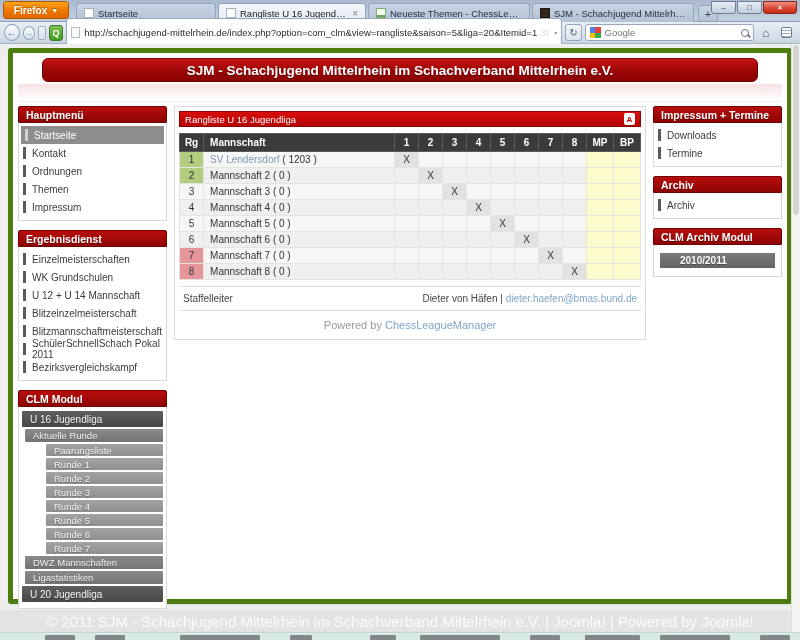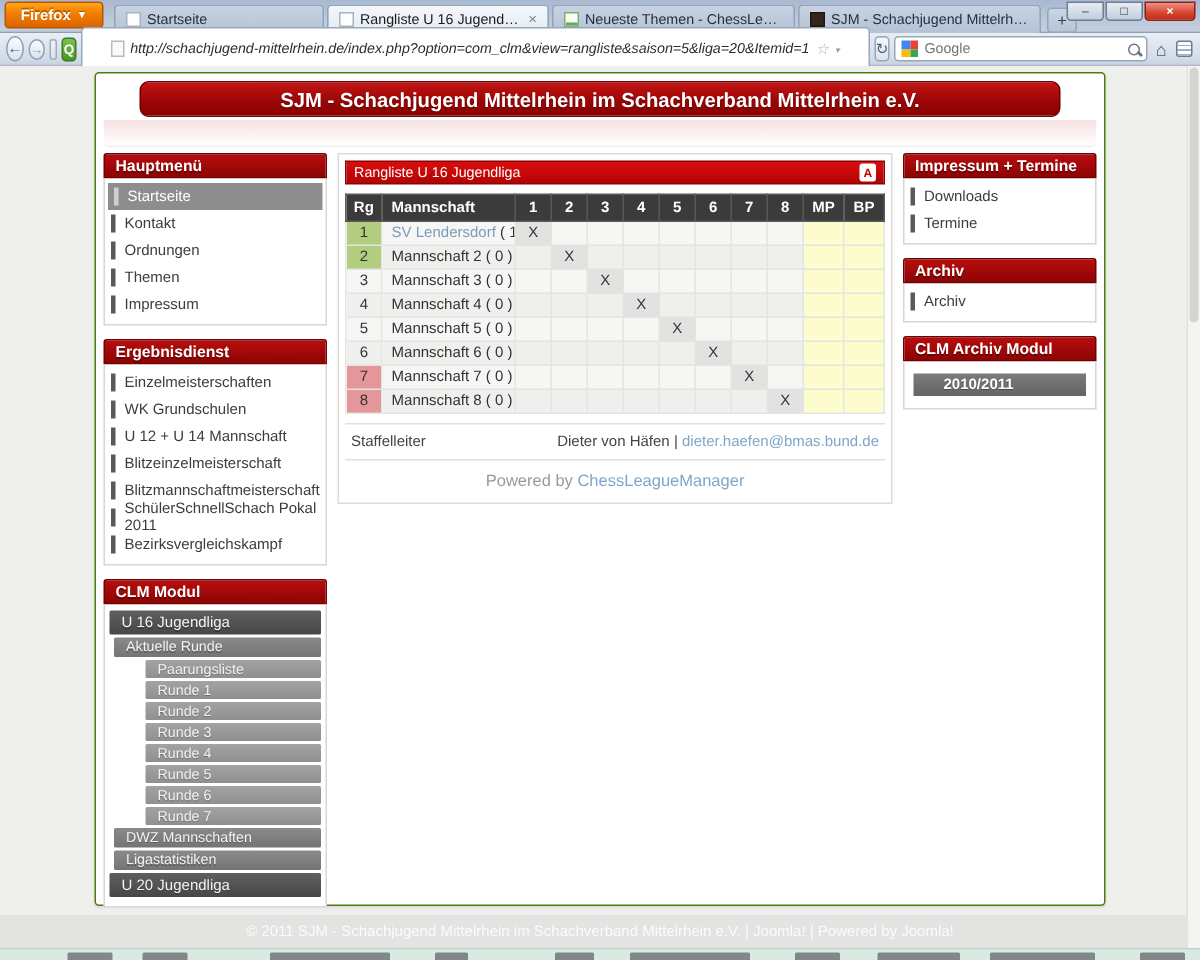--- a/index.html
+++ b/index.html
@@ -43,21 +43,21 @@
   .nav-circle { width:17px; height:17px; border-radius:50%; border:1px solid #8ba1bb;
     background:linear-gradient(180deg,#fbfcfe,#d9e2ec); color:#44618a; font-size:10px; font-weight:bold;
     display:flex; align-items:center; justify-content:center; }
   .nav-circle.fwd { width:14px; height:14px; color:#9aa7b6; font-size:9px; }
   .nav-mini { width:8px; height:14px; border:1px solid #9dadc0; border-radius:2px;
     background:linear-gradient(180deg,#f2f5f9,#d8e0ea); }
   .addon-btn { width:16px; height:16px; border-radius:3px; border:1px solid #3c7a28;
     background:linear-gradient(180deg,#7cc24e,#459a22); color:#fff; font-size:9px; font-weight:bold;
     display:flex; align-items:center; justify-content:center; }
   .urlbox { height:29px; flex:0 0 445px; background:#fff; border:1px solid #98a8bc; border-radius:3px;
-    display:flex; align-items:center; padding:0 19px; gap:4px;font-style:italic; }
+    display:flex; align-items:center; padding:0 4px; gap:4px; }
   .url-ico { width:9px; height:11px; background:#fafafa; border:1px solid #b3bcc6; flex:0 0 9px; }
   .url-text { font-size:9.5px; color:#2c2c2c; white-space:nowrap; overflow:hidden; flex:1; }
   .star { color:#a9b2bd; font-size:10px; } .tiny-caret { color:#8e99a6; font-size:6px; }
   .reload-btn { width:18px; height:17px; border:1px solid #98a8bc; border-radius:3px;
     background:linear-gradient(180deg,#f4f7fa,#dbe3ec); color:#53616f; font-size:10px;
     display:flex; align-items:center; justify-content:center; }
   .searchbox { height:17px; flex:0 0 142px; background:#fff; border:1px solid #98a8bc; border-radius:3px;
     display:flex; align-items:center; padding:0 4px; gap:4px; }
   .glogo { width:11px; height:11px; flex:0 0 11px; display:grid; grid-template-columns:1fr 1fr; grid-template-rows:1fr 1fr; }
   .glogo i { display:block; } .glogo i:nth-child(1){background:#4285f4;} .glogo i:nth-child(2){background:#ea4335;}
@@ -68,21 +68,21 @@
   .home-btn,.bm-btn { width:20px; height:17px; border:1px solid transparent; border-radius:3px;
     display:flex; align-items:center; justify-content:center; color:#4c5a68; font-size:12px; }
   .bm-inner { width:11px; height:11px; border:1px solid #6f7c8a; border-radius:2px;
     background:repeating-linear-gradient(180deg,#fff 0 2px,#9fb0c2 2px 3px); }
 
   
   .viewport { position:absolute; top:44px; left:0; width:800px; height:596px; background:#efefed; overflow:hidden; }
   .vscroll { position:absolute; right:0; top:0; width:9px; height:588px; background:#f4f4f2; border-left:1px solid #e0e0de; }
   .vscroll .thumb { position:absolute; top:1px; left:1px; width:6px; height:170px; background:#d4d4d2; border-radius:3px; }
 
-  .page-card { width:674px; margin:4px auto 0; background:#fff; border:1px solid #4d7c0f;
+  .page-card { width:784px; margin:4px auto 0; background:#fff; border:5px solid #4d7c0f;
     border-radius:3px; height:556px; padding:4px 5px; box-shadow:0 1px 2px rgba(0,0,0,.08); }
   .site-banner { height:24px; margin:1px 24px 0; border-radius:6px;
     background:linear-gradient(180deg,#c41414,#9c0606 55%,#8a0202); border:1px solid #6f0202;
     display:flex; align-items:center; justify-content:center;
     color:#fff; font-weight:bold; font-size:13.5px; text-shadow:0 1px 1px rgba(0,0,0,.4); }
   .banner-fade { height:18px; margin:2px 0 4px; border-radius:0 0 4px 4px;
     background:linear-gradient(180deg,#f6e2e2,#ffffff); border-bottom:1px solid #eee; }
 
   .cols { display:flex; gap:7px; align-items:flex-start; }
   .col-left,.col-right { flex:0 0 129px; }
@@ -131,21 +131,21 @@
     border-top:1px solid #e0e0de; border-bottom:1px solid #e0e0de; margin-top:6px; padding:6px 4px; font-size:10px; color:#444; }
   .mail-link { color:#7fa6c9; }
   .powered { text-align:center; font-size:11px; color:#9a9a9a; padding:8px 0 4px; }
   .powered .clm-link { color:#7fa6c9; }
 
   .rs-btn { background:linear-gradient(180deg,#7b7b7b,#646464); color:#fff; font-size:10px; font-weight:bold;
     height:15px; display:flex; align-items:center; padding-left:20px; margin:4px 3px; text-shadow:0 1px 0 rgba(0,0,0,.3); }
 
   
   .site-footer { margin-top:6px; height:22px; background:#e3e3e1; display:flex; align-items:center; justify-content:center;
-    color:#fbfbfb; font-size:10px; }
+    color:#fbfbfb; font-size:15px; }
   .taskbar-sliver { position:absolute; bottom:0; left:0; width:800px; height:8px; background:#d9eae3;
     border-top:1px solid #c2d6cd; }
   .sliver-seg { position:absolute; top:2px; height:6px; background:#82888a; border-radius:1px 1px 0 0; }
 </style>
 </head>
 <body>
 
 <div class="titlebar">
   <div class="ff-btn">
     <span>Firefox</span>

